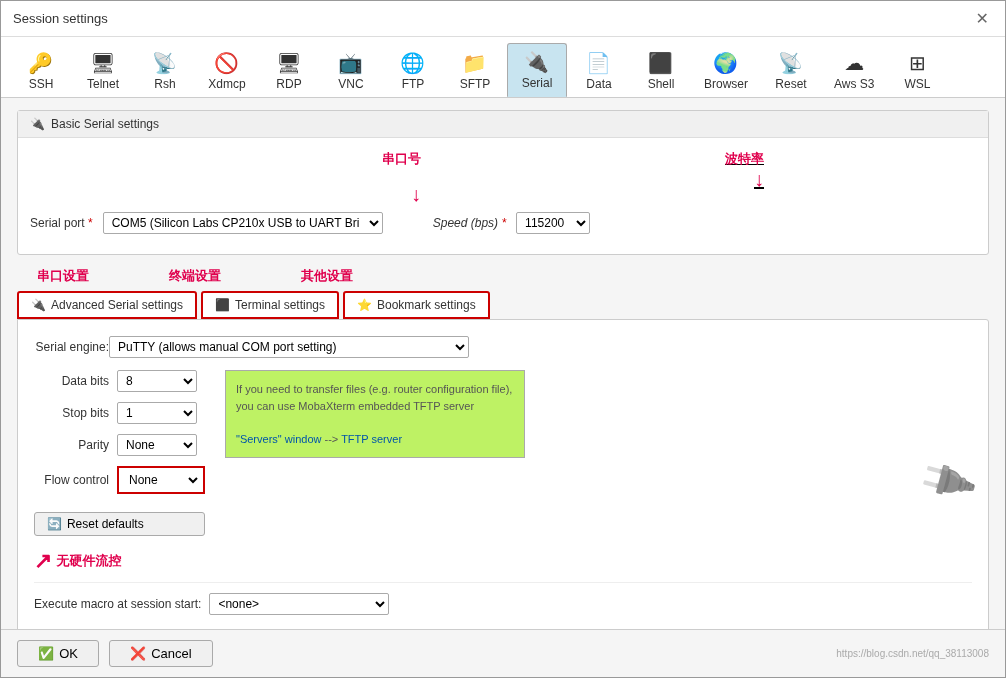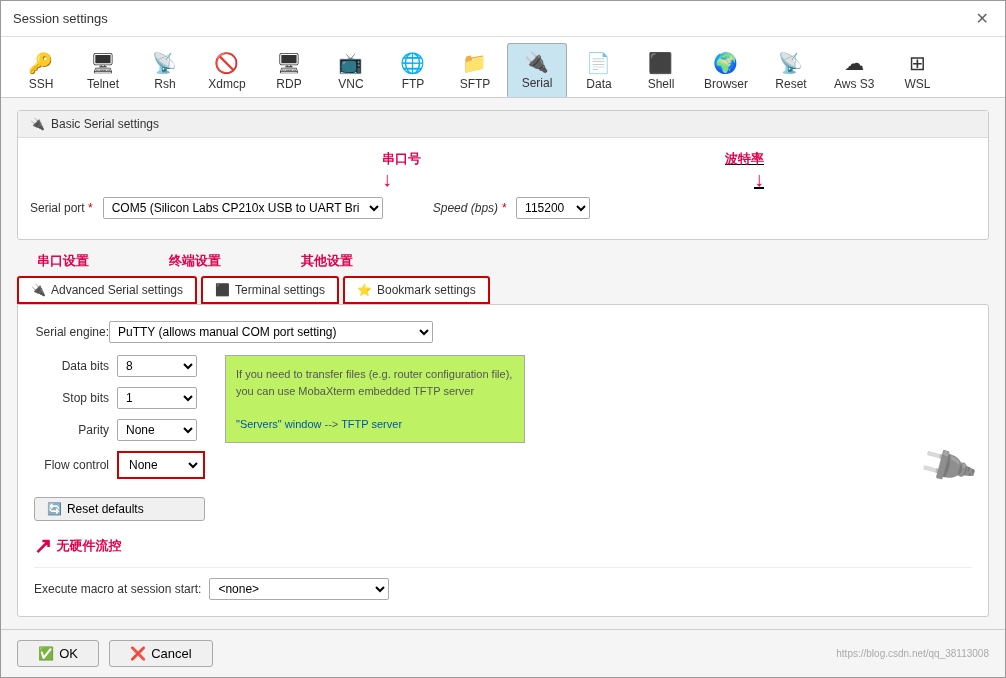--- a/index.html
+++ b/index.html
@@ -391,21 +391,21 @@
   <div class="main-content">
 
     <div class="section-panel">
       <div class="section-header">
         <span>🔌</span>
         <span>Basic Serial settings</span>
       </div>
       <div class="section-body">
 
         <div style="display:flex; justify-content: space-around; padding: 0 60px 6px 200px; position: relative;">
-          <div style="display:flex;flex-direction:column;align-items:flex-start;">
+          <div style="display:flex;flex-direction:column;align-items:flex-end;gap:15px;">
             <span class="annotation">串口号</span>
             <span style="color:#e0004d;font-size:20px;">↓</span>
           </div>
           <div style="display:flex;flex-direction:column;align-items:flex-end;text-decoration:underline;">
             <span class="annotation">波特率</span>
             <span style="color:#e0004d;font-size:20px;">↓</span>
           </div>
         </div>
 
         <div class="form-row">
@@ -443,21 +443,21 @@
       <div class="sub-tab">
         <span>⭐</span>
         <span>Bookmark settings</span>
       </div>
     </div>
 
     <div class="settings-area">
 
       <div class="engine-row">
         <span class="field-label">Serial engine:</span>
-        <select style="width: 324px;">
+        <select style="width: 360px;">
           <option>PuTTY   (allows manual COM port setting)</option>
         </select>
       </div>
 
       <div class="settings-grid">
 
         <div class="settings-left">
 
           <div class="field-row">
             <span class="field-label">Data bits</span>

